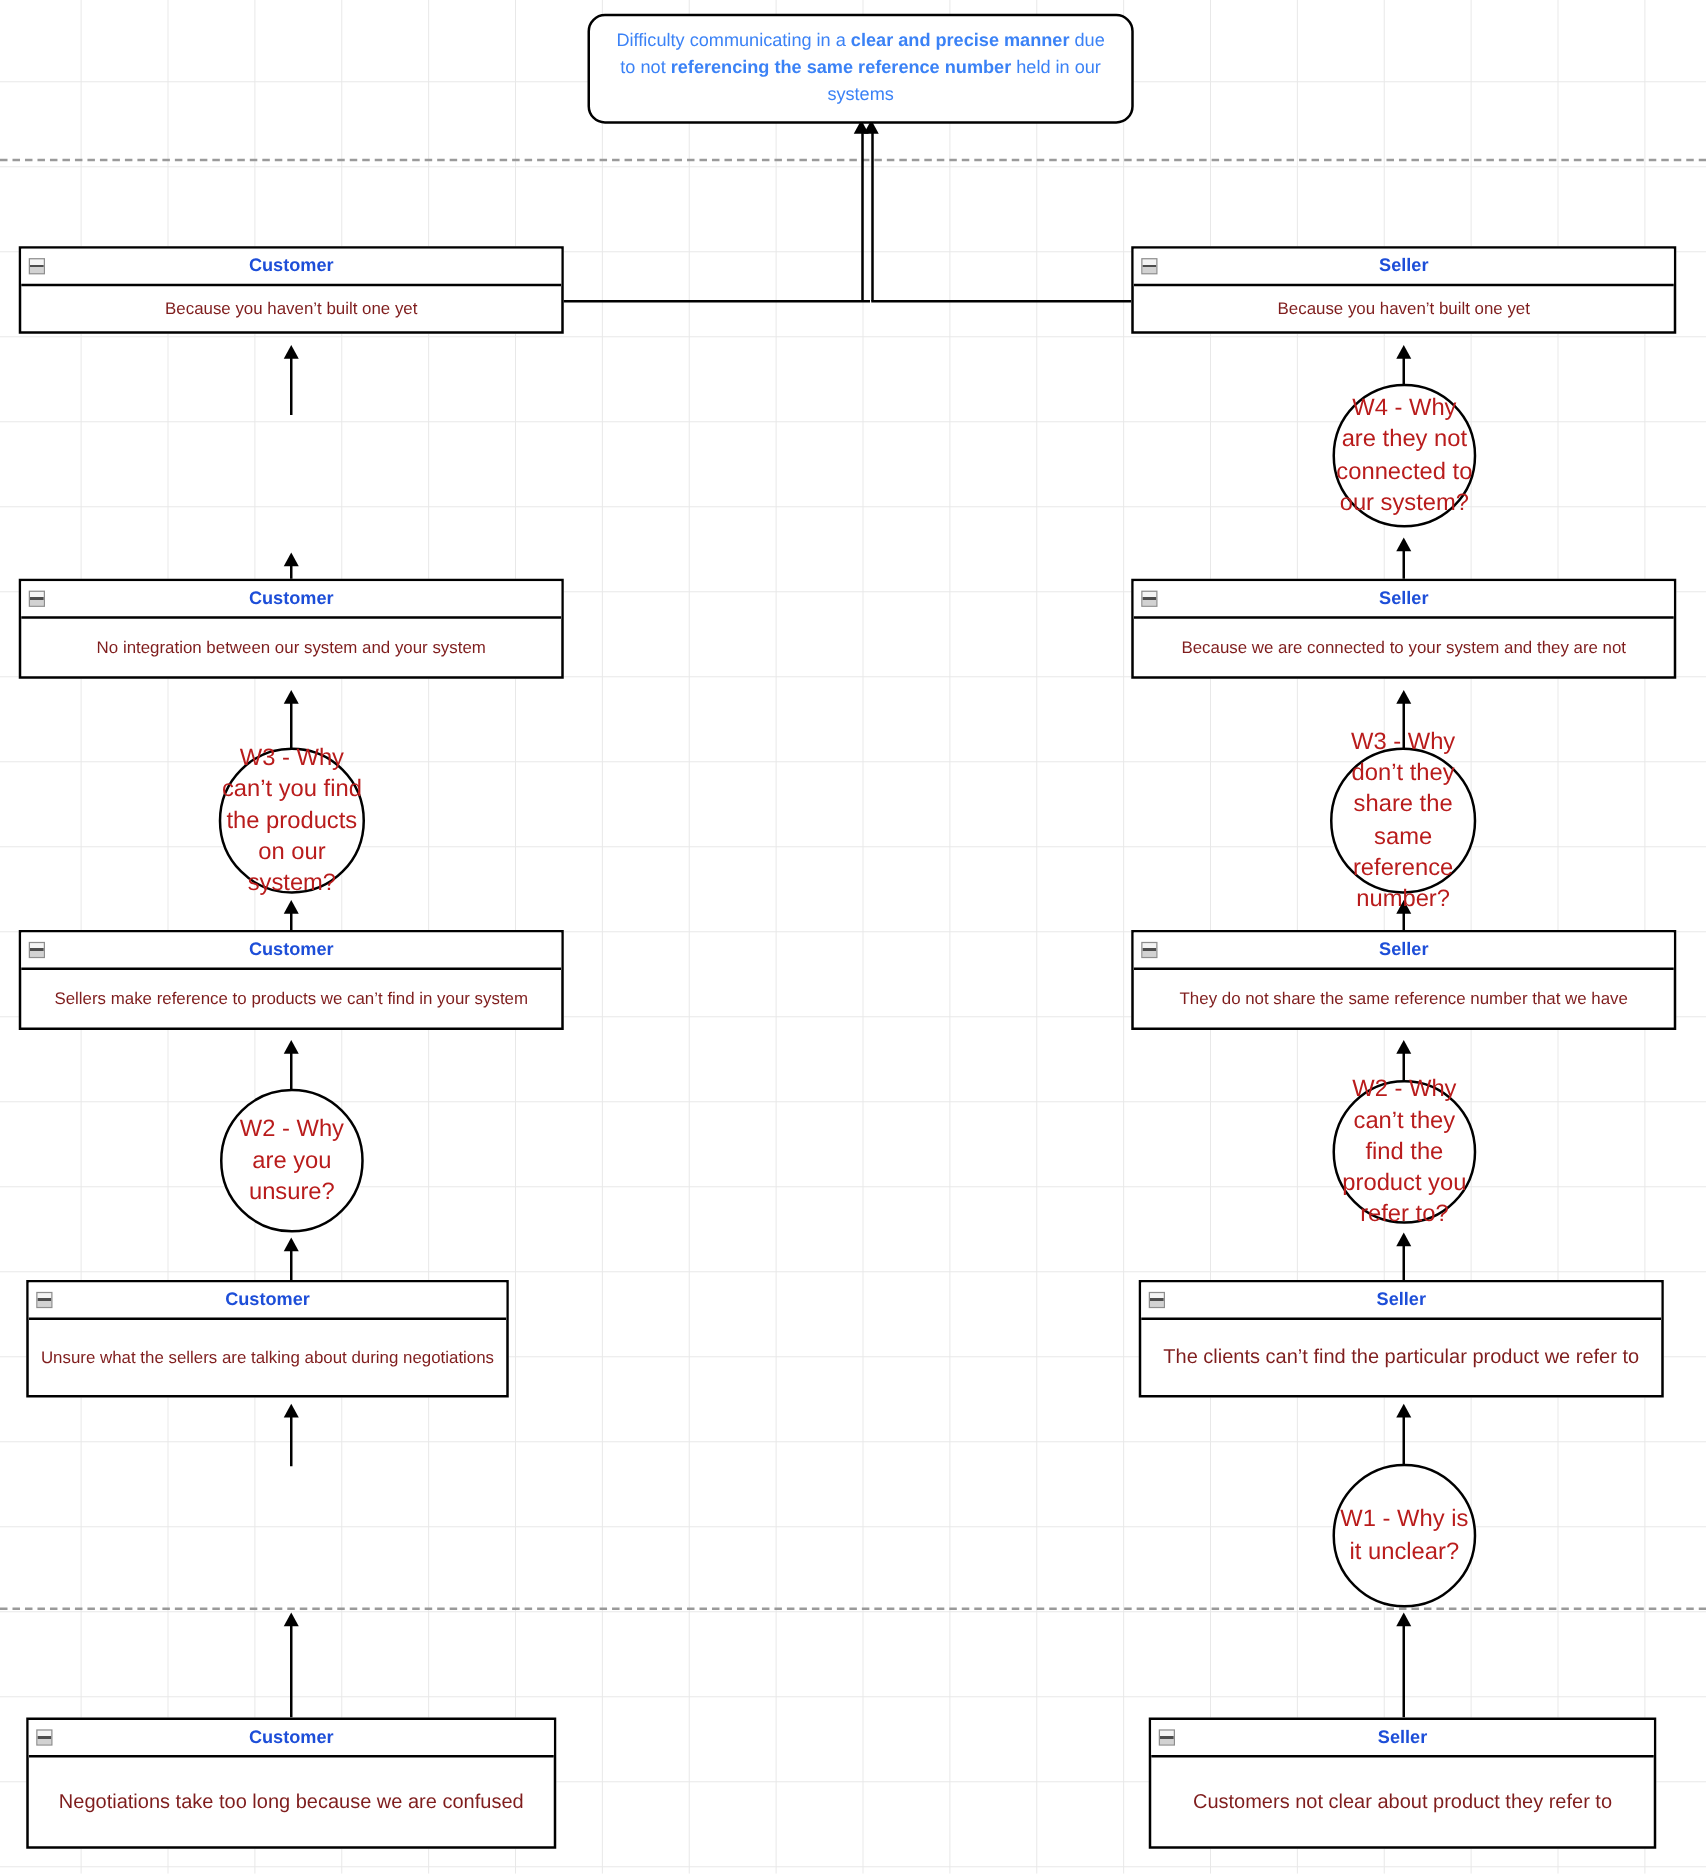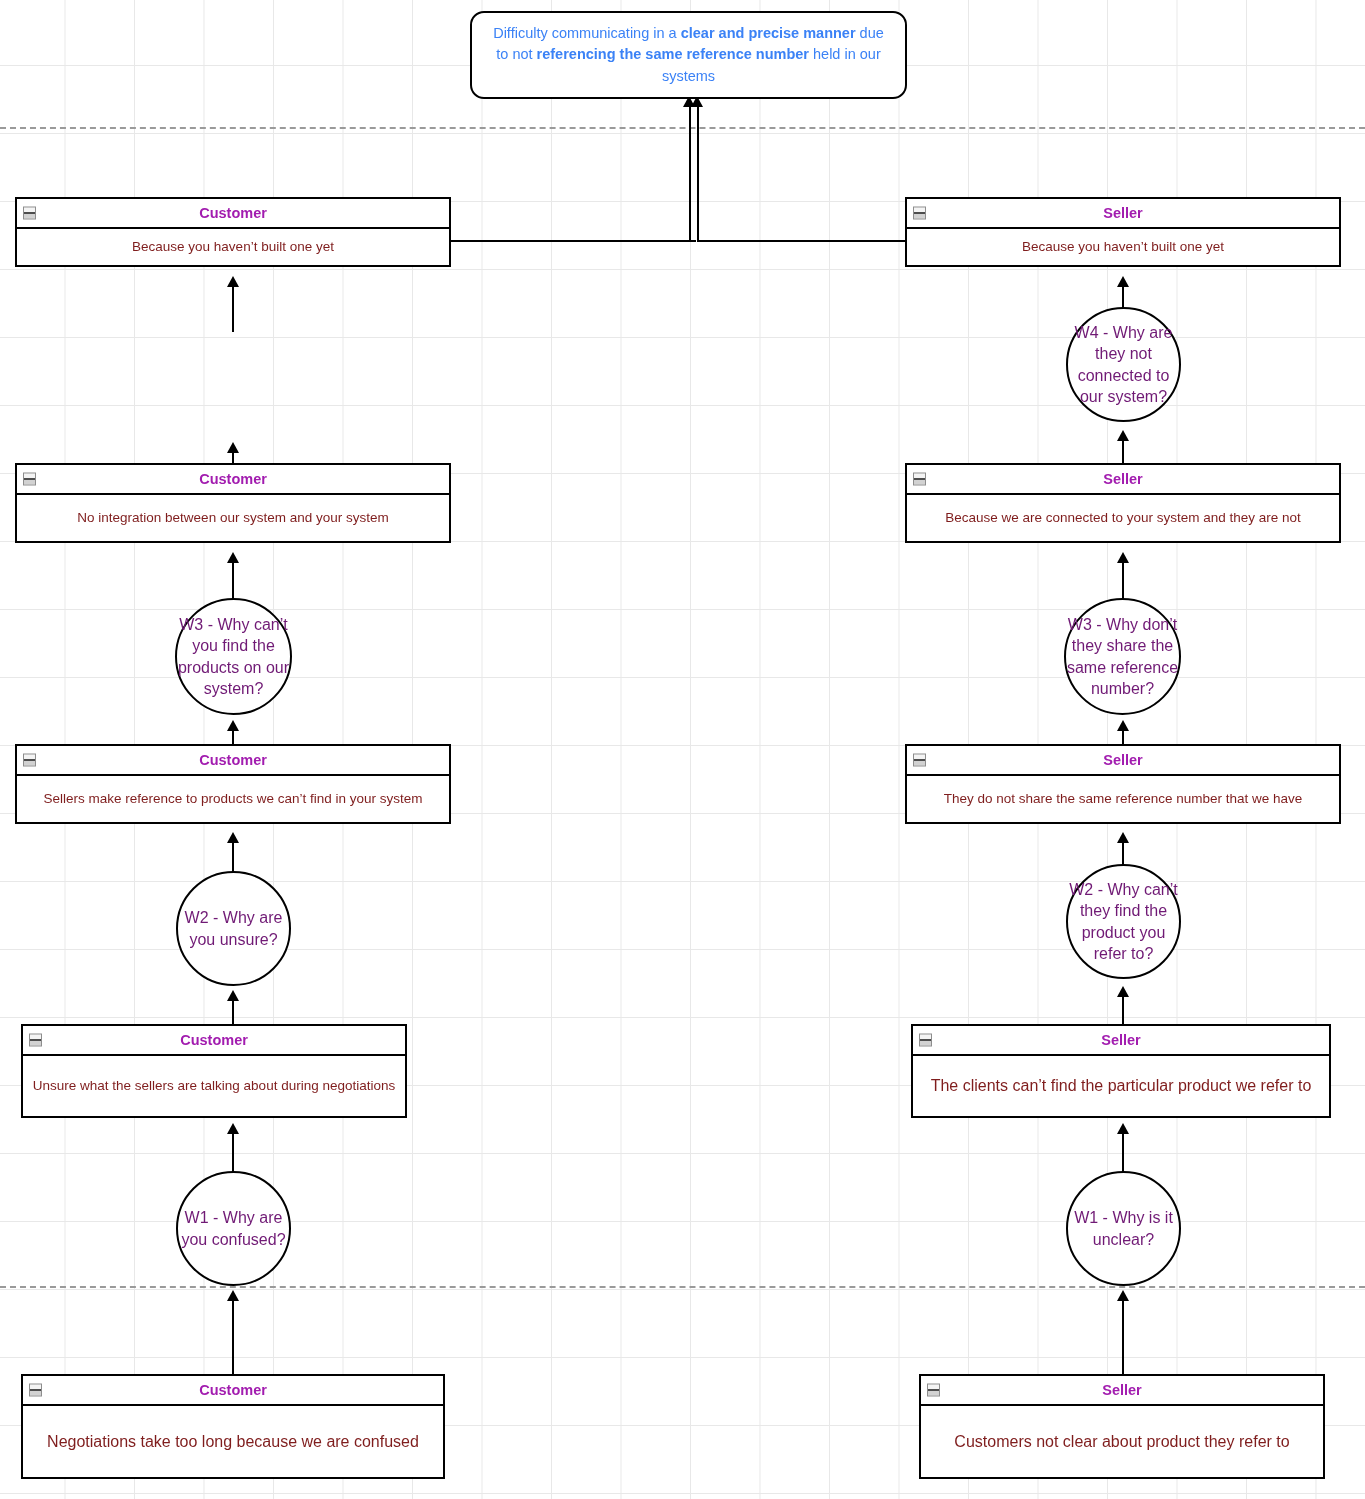--- a/index.html
+++ b/index.html
@@ -61,21 +61,21 @@
   .actor-head {
     position: relative;
     box-sizing: border-box;
     height: 30px;
     border-bottom: 2px solid #000;
     display: flex;
     align-items: center;
     justify-content: center;
     font-weight: bold;
     font-size: 14.5px;
-    color: #a21caf;
+    color: #1d4ed8;
     background: #ffffff;
   }
   .collapse-icon {
     position: absolute;
     left: 6px;
     top: 50%;
     transform: translateY(-50%);
     width: 13px;
     height: 13px;
     box-sizing: border-box;
@@ -101,22 +101,22 @@
   .why-circle {
     position: absolute;
     box-sizing: border-box;
     border: 2px solid #000;
     border-radius: 50%;
     background: #ffffff;
     display: flex;
     align-items: center;
     justify-content: center;
     text-align: center;
-    font-size: 16px;
-    color: #701a75;
+    font-size: 19px;
+    color: #b91c1c;
     line-height: 1.32;
     z-index: 5;
   }
   .why-circle span { display: block; width: 118px; }
   .conn-line-v {
     position: absolute;
     width: 0;
     border-left: 2px solid #000;
     z-index: 2;
   }
@@ -211,23 +211,20 @@
     <div class="actor-head">
       <span class="collapse-icon"></span>
       <span>Customer</span>
     </div>
     <div class="actor-body">Unsure what the sellers are talking about during negotiations</div>
   </div>
 
   <div class="conn-line-v" style="left:232px; top:1133px; height:40px;"></div>
   <div class="arrow-up" style="left:227px; top:1123px;"></div>
 
-  <div class="why-circle" style="left:176px; top:1171px; width:115px; height:115px;">
-    <span>W1 - Why are you confused?</span>
-  </div>
 
   <div class="conn-line-v" style="left:232px; top:1300px; height:74px;"></div>
   <div class="arrow-up" style="left:227px; top:1290px;"></div>
 
   <div class="actor-box" style="left:21px; top:1374px; width:424px; height:105px;">
     <div class="actor-head">
       <span class="collapse-icon"></span>
       <span>Customer</span>
     </div>
     <div class="actor-body big">Negotiations take too long because we are confused</div>

